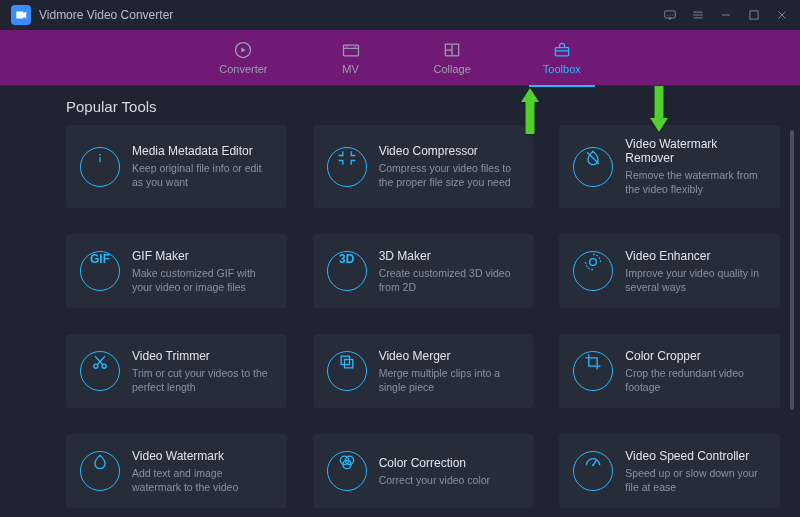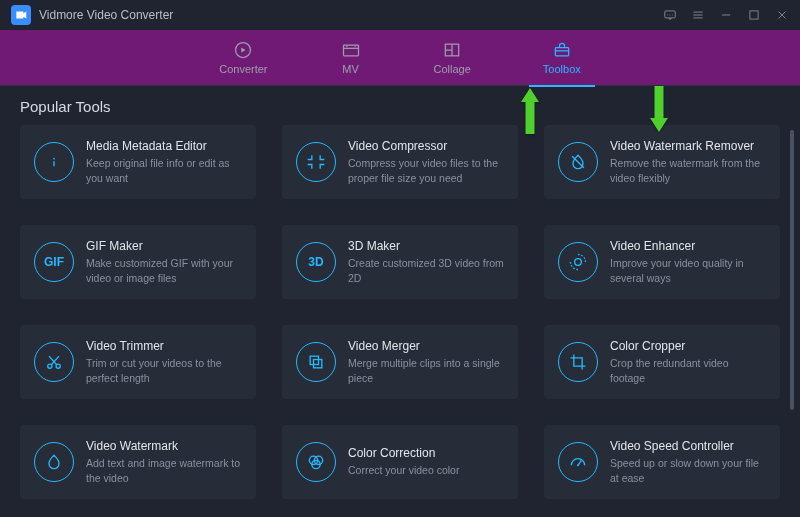--- a/index.html
+++ b/index.html
@@ -65,20 +65,21 @@
   }
   .nav-icon { width: 22px; height: 20px; display:flex; align-items:center; justify-content:center; }
   .nav-icon svg { width:22px; height:20px; stroke:#9aa0ab; fill:none; stroke-width:1.5; }
   .nav-item.active .nav-icon svg { stroke:#25b9ff; }
 
   .content {
     padding: 12px 20px 10px 20px;
     height: calc(517px - 86px);
     overflow: hidden;
     position: relative;
+    margin-left: 46px;
   }
   .section-title {
     font-size: 15px;
     color: #d6dae2;
     margin-bottom: 10px;
     font-weight: 400;
   }
   .grid {
     display: grid;
     grid-template-columns: repeat(3, 1fr);
@@ -92,21 +93,21 @@
     align-items: center;
     gap: 12px;
     min-height: 74px;
     cursor: pointer;
   }
   .card-icon {
     width: 40px; height: 40px;
     border: 1.5px solid #25b9ff;
     border-radius: 50%;
     flex-shrink: 0;
-    display: flex; align-items: center; justify-content: center;
+    display: flex; justify-content: center;
   }
   .card-icon svg { width:20px; height:20px; stroke:#25b9ff; fill:none; stroke-width:1.6; }
   .card-icon .txt { color:#25b9ff; font-size:12px; font-weight:600; }
   .card-text { display:flex; flex-direction:column; gap:3px; }
   .card-title { font-size: 12px; color: #e2e5eb; font-weight: 500; }
   .card-desc { font-size: 10.5px; color: #8a919e; line-height: 1.35; }
 
   .scrollbar {
     position: absolute;
     right: 6px;

